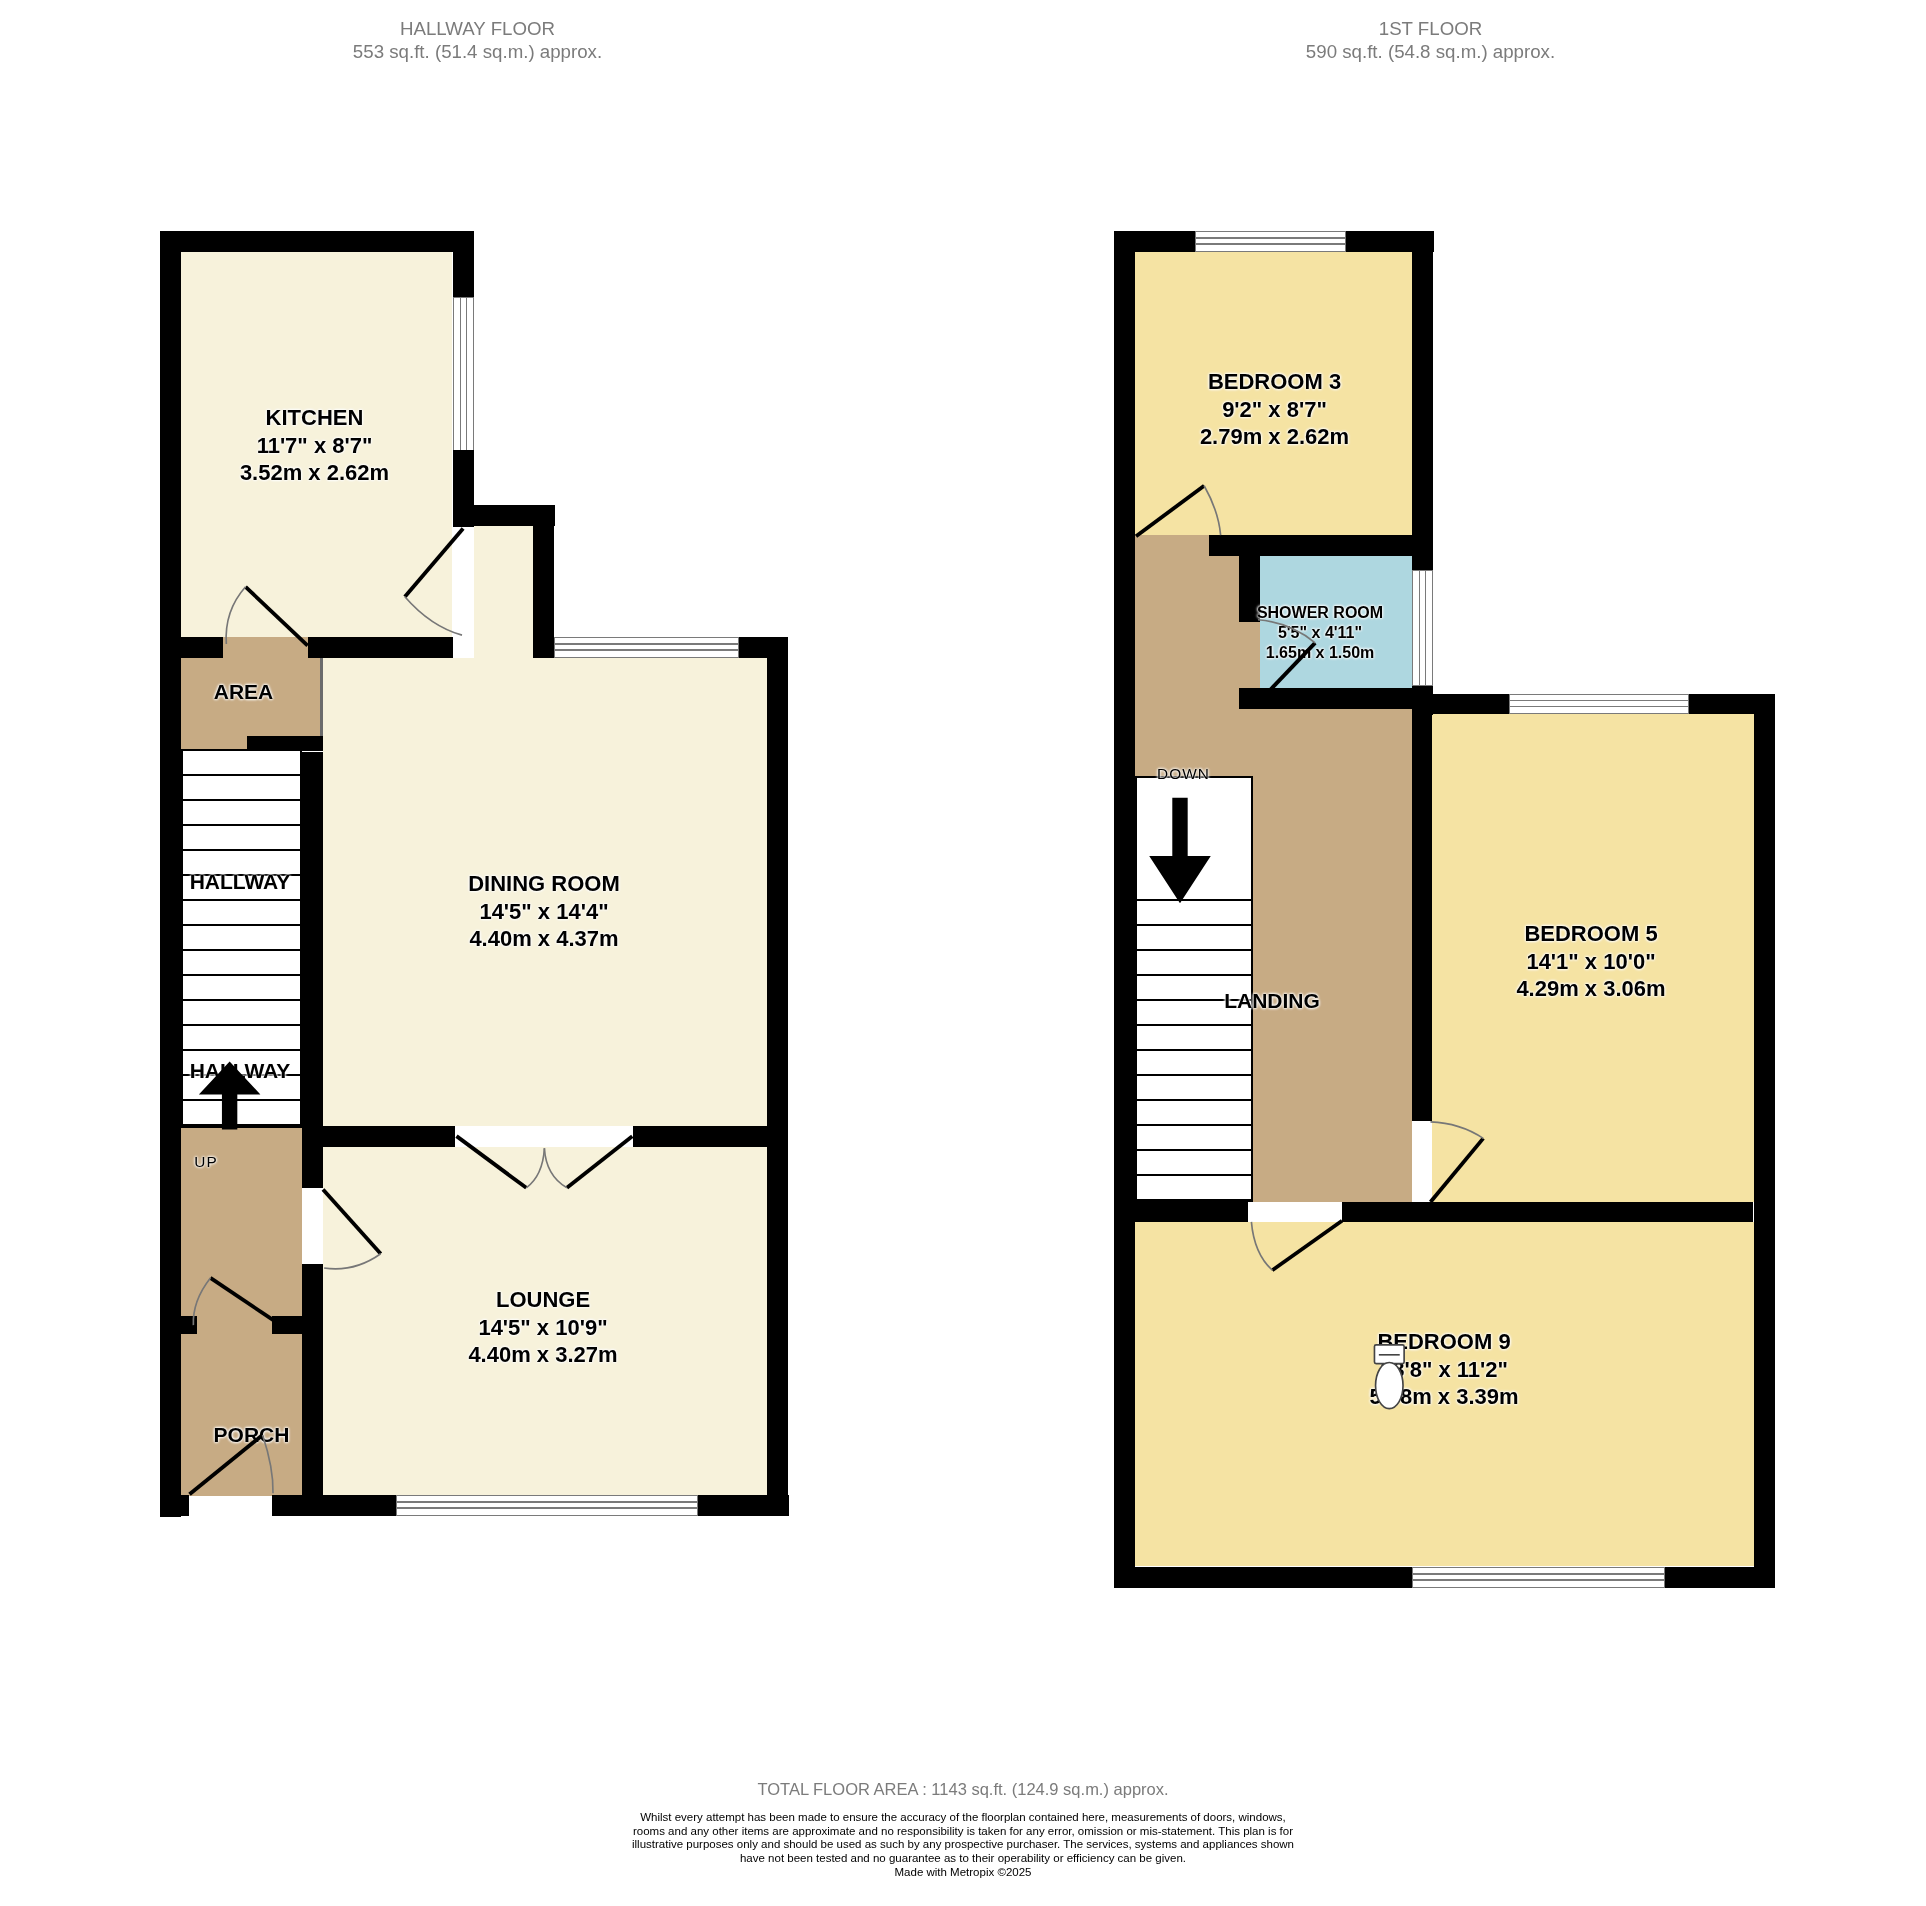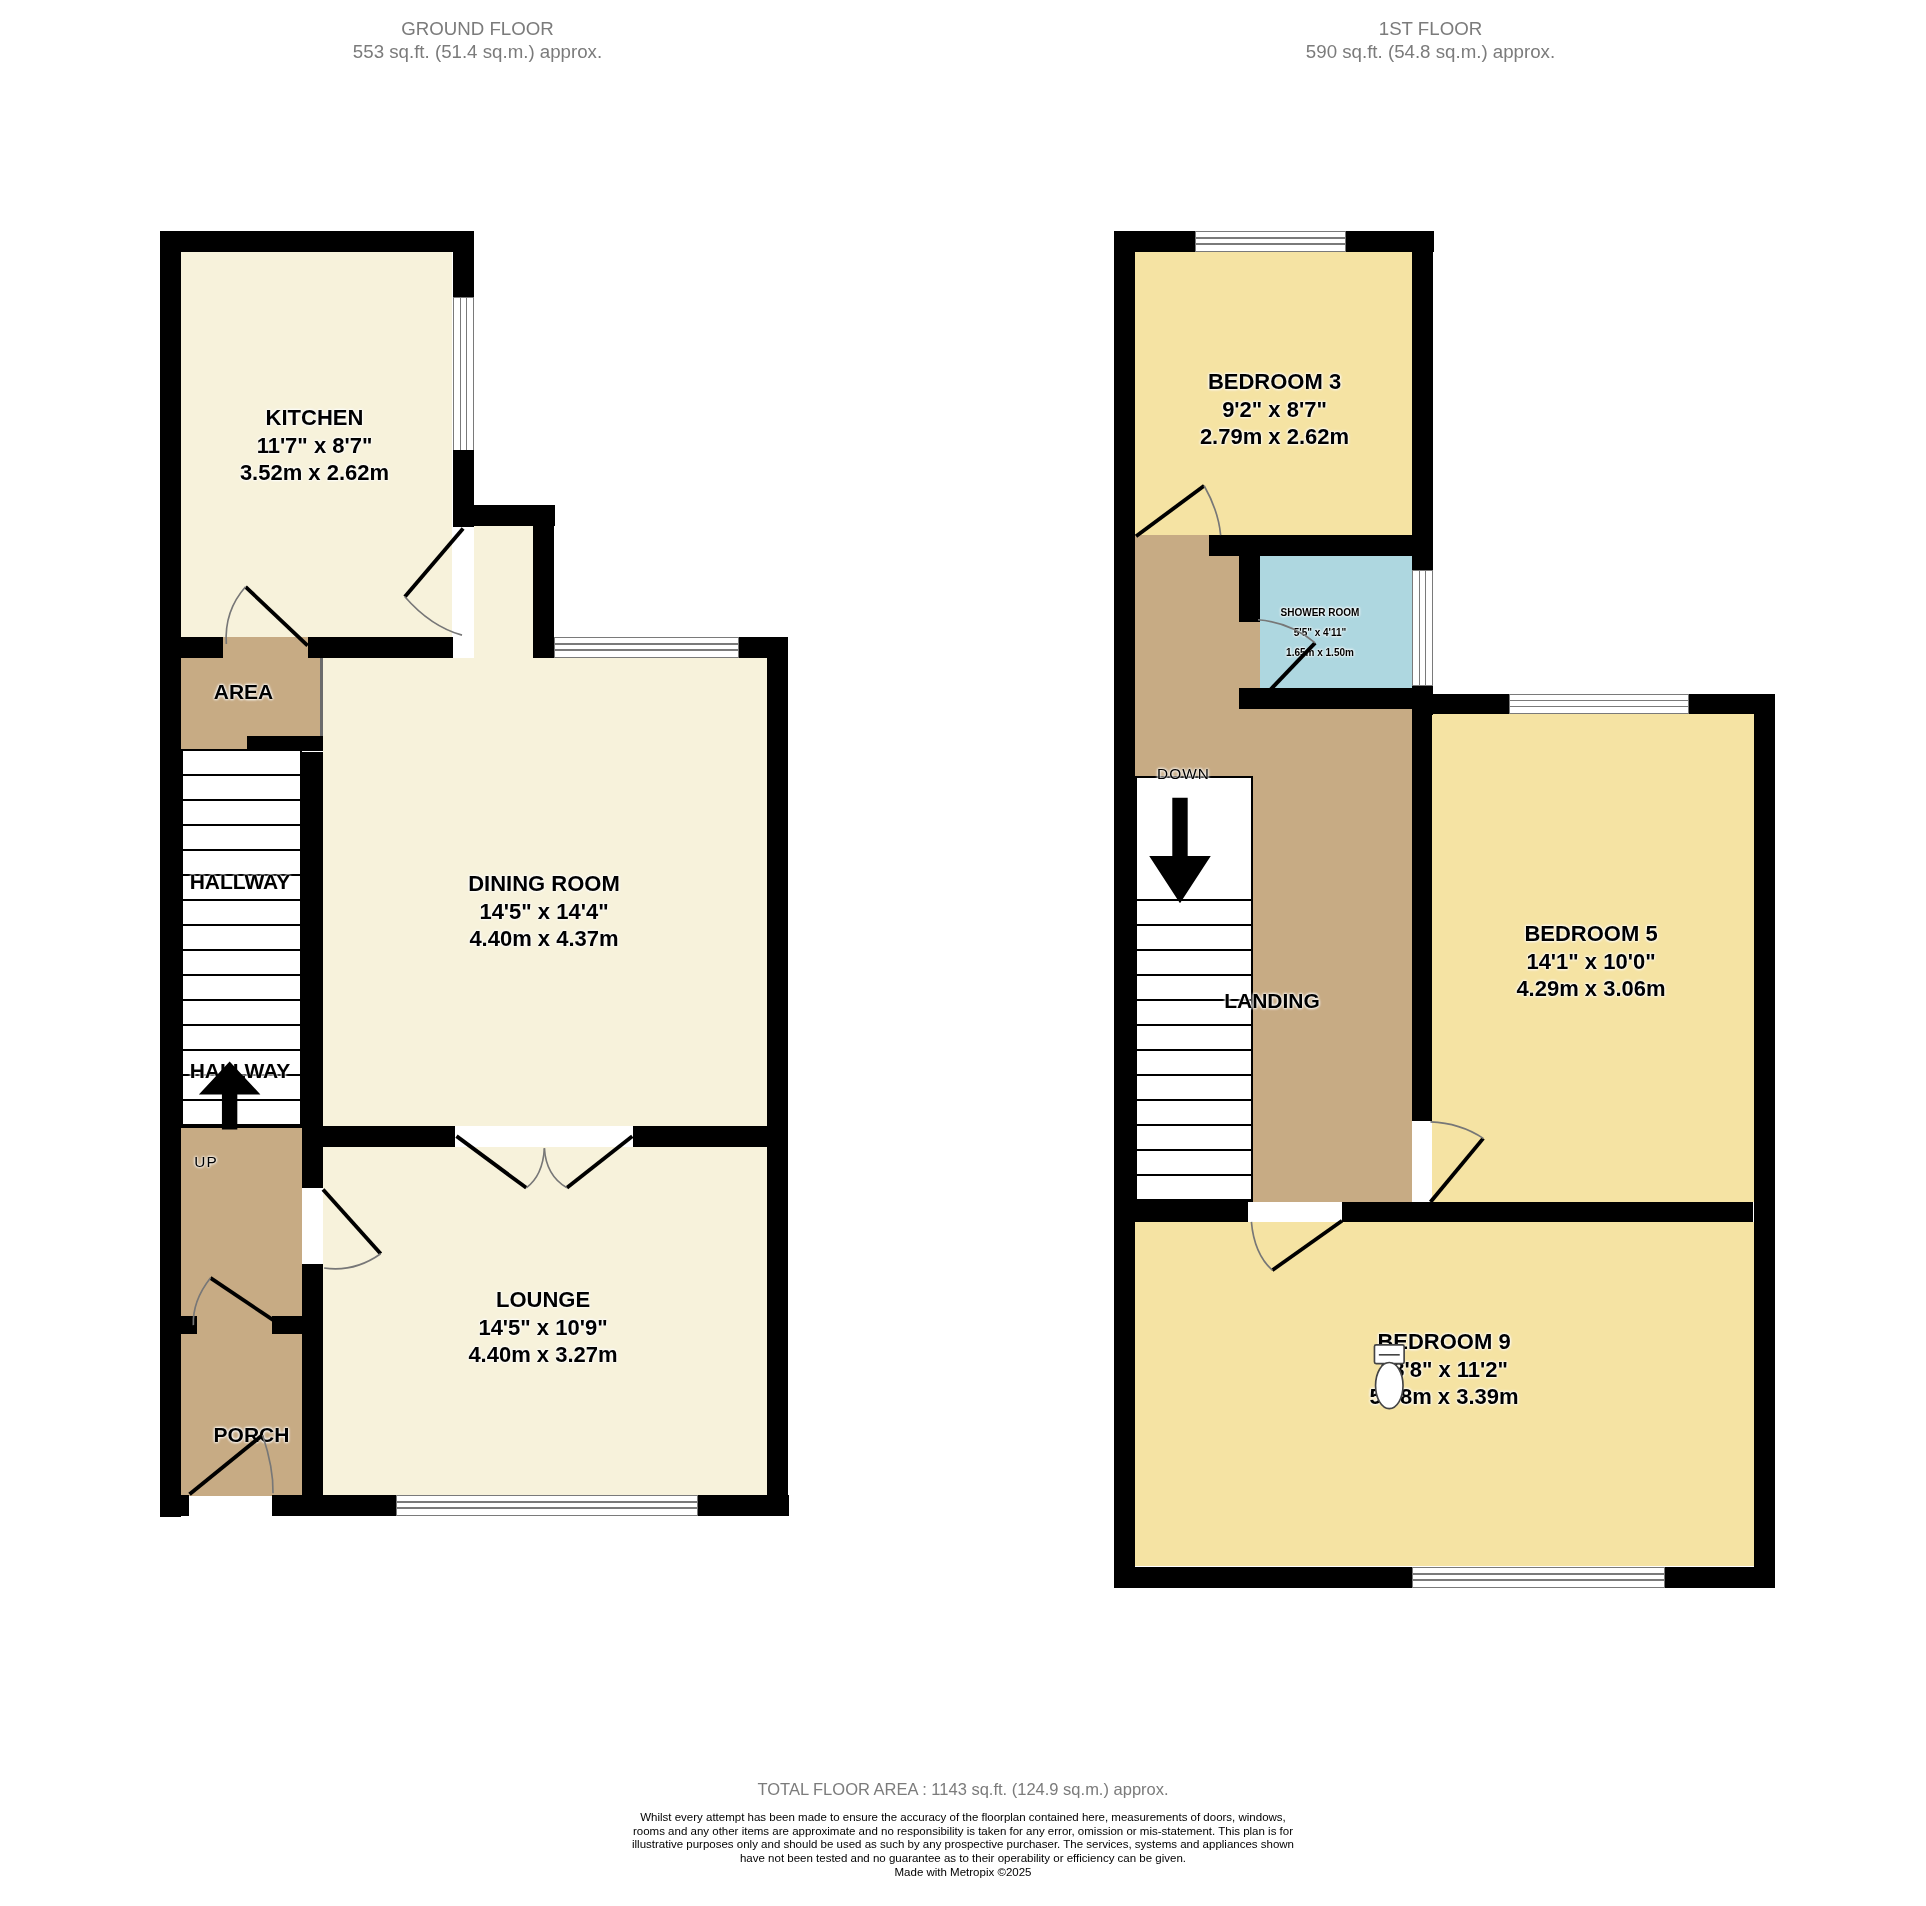--- a/index.html
+++ b/index.html
@@ -12,35 +12,35 @@
   .wv::before,.wv::after{content:"";position:absolute;top:0;bottom:0;width:1.6px;background:#7a7a7a;}
   .wv::before{left:30%;} .wv::after{left:62%;}
   .wh::before,.wh::after{content:"";position:absolute;left:0;right:0;height:1.6px;background:#7a7a7a;}
   .wh::before{top:26%;} .wh::after{top:58%;}
   .stairs{position:absolute;box-sizing:border-box;border:2.2px solid #000;
           background:repeating-linear-gradient(to bottom,#fff 0px,#fff 23px,#000 23px,#000 25px);}
   .whitebox{position:absolute;box-sizing:border-box;border:2.2px solid #000;background:#fff;}
   .lbl{position:absolute;text-align:center;color:#000;font-weight:bold;
        text-shadow:0 0 2.7px #fff,0 0 2.7px #fff,0 0 3.3px #fff;}
   .big{font-size:22px;line-height:27.5px;}
-  .small{font-size:10px;line-height:20px;}
+  .small{font-size:16px;line-height:20px;}
   .tag{font-size:21px;line-height:24px;}
   .dir{font-size:15.4px;line-height:17.6px;font-weight:400;letter-spacing:1.1px;}
   .hdr{position:absolute;text-align:center;color:#7b7b7b;font-size:18.7px;line-height:23px;}
   .total{position:absolute;left:50%;transform:translateX(-50%);color:#7b7b7b;
          font-size:16.5px;white-space:nowrap;}
   .legal{position:absolute;left:50%;transform:translateX(-50%);width:667px;
          text-align:center;color:#000;font-size:11.5px;line-height:13.7px;}
   svg{position:absolute;left:0;top:0;pointer-events:none;}
 </style>
 </head>
 <body>
 
 <div class="hdr" style="left:203px;top:16.5px;width:549px;">
-  <div>GROUND FLOOR</div>
+  <div>HALLWAY FLOOR</div>
   <div>553 sq.ft. (51.4 sq.m.) approx.</div>
 </div>
 <div class="hdr" style="left:1156px;top:16.5px;width:549px;">
   <div>1ST FLOOR</div>
   <div>590 sq.ft. (54.8 sq.m.) approx.</div>
 </div>
 
 <div>
 
   <div class="fill" style="left:181px;top:252px;width:271px;height:386px;background:#F7F2DB;"></div>

